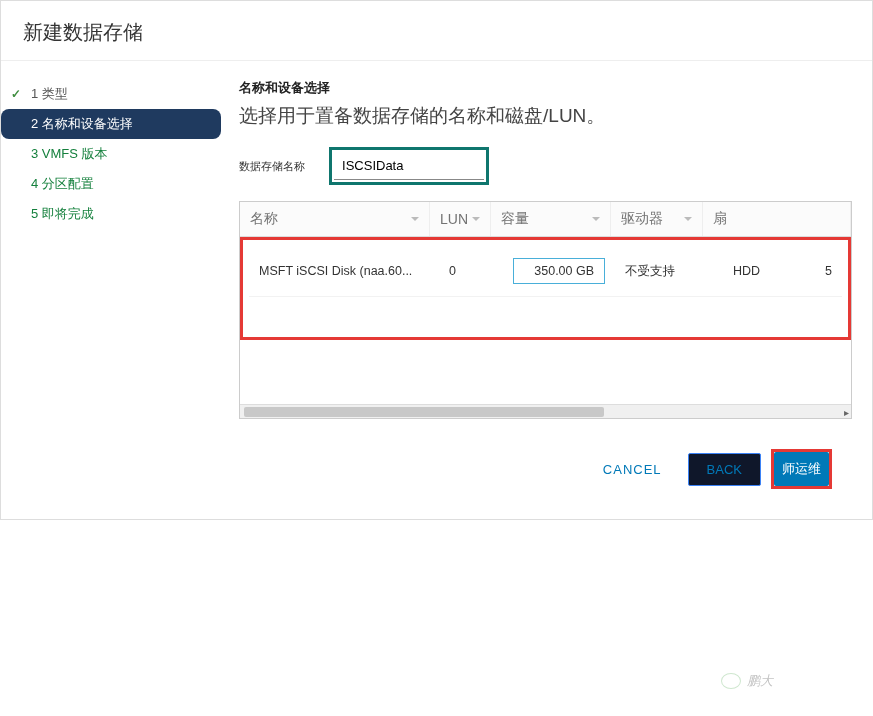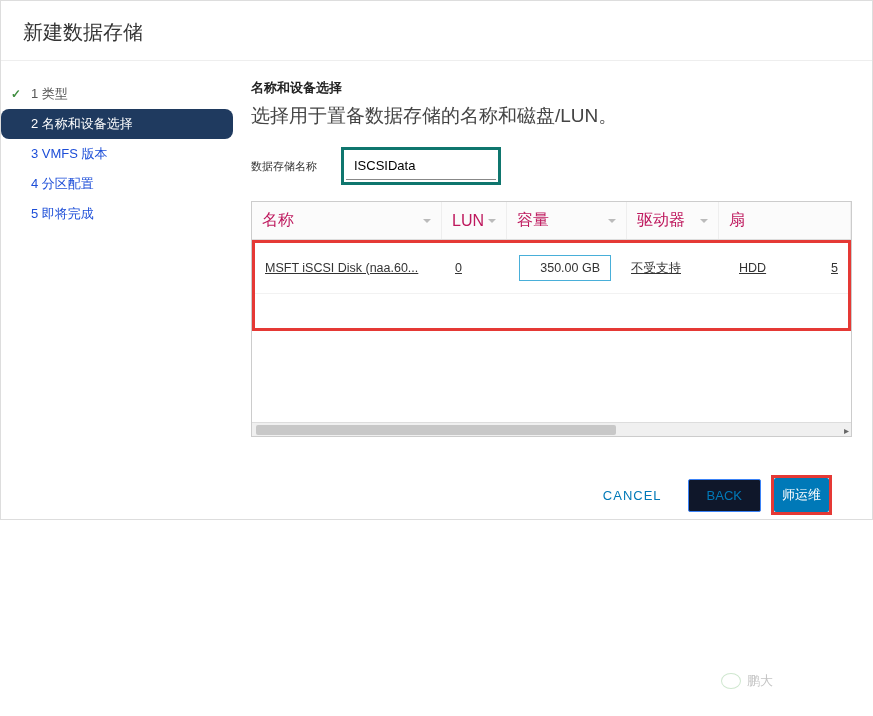--- a/index.html
+++ b/index.html
@@ -33,21 +33,21 @@
       overflow: hidden;
     }
     .wizard-nav {
       width: 232px;
       padding: 18px 0 0 0;
     }
     .wizard-step {
       display: flex;
       align-items: center;
       padding: 6px 12px 6px 30px;
-      color: #1d4ed8;
+      color: #15803d;
       font-size: 13px;
       line-height: 18px;
       cursor: pointer;
       position: relative;
     }
     .wizard-step.completed { color: #555; }
     .wizard-step.active {
       background: #1f3a5f;
       color: #fff;
       font-weight: 500;
@@ -109,22 +109,22 @@
       overflow: hidden;
       min-height: 0;
     }
     .table-header-shell {
       display: flex;
       border-bottom: 1px solid #ddd;
       background: #fbfbfb;
     }
     .th {
       padding: 8px 10px;
-      font-size: 16px;
-      color: #be185d;
+      font-size: 14px;
+      color: #737373;
       display: flex;
       align-items: center;
       justify-content: space-between;
       border-right: 1px solid #eee;
     }
     .th-sep {
       width: 0;
       height: 0;
       border-left: 4px solid transparent;
       border-right: 4px solid transparent;
@@ -137,22 +137,21 @@
     .col-hwaccel { flex: 0 0 108px; }
     .col-drive { flex: 0 0 92px; }
     .col-ext { flex: 1 1 28px; }
     .table-rows {
       flex: 1;
       overflow: auto;
       position: relative;
     }
     .highlight-zone {
       border: 3px solid #e53935;
-      padding: 0;
-      text-decoration: underline;
+      padding: 6px;
     }
     .data-row {
       display: flex;
       align-items: center;
       padding: 6px 0;
       font-size: 12.5px;
       color: #333;
       border-bottom: 1px solid #f2f2f2;
     }
     .data-row .cell {
@@ -182,26 +181,25 @@
       border-radius: 2px;
     }
     .hscroll-arrow {
       position: absolute;
       top: 2px;
       font-size: 10px;
       color: #666;
     }
     .hscroll-arrow.right { right: 2px; }
     .footer {
-      padding: 4px 20px;
+      padding: 30px 20px;
       display: flex;
       justify-content: flex-end;
       align-items: center;
       gap: 10px;
-      margin-top: 34px;
     }
     .btn {
       font-size: 13px;
       padding: 8px 16px;
       border: 1px solid transparent;
       cursor: pointer;
       background: none;
       font-family: inherit;
     }
     .btn-cancel {
@@ -231,20 +229,21 @@
     .watermark {
       position: absolute;
       bottom: 26px;
       right: 100px;
       display: flex;
       align-items: center;
       opacity: 0.5;
       color: #888;
       font-size: 13px;
       pointer-events: none;
+      font-style: italic;
     }
     .wm-icon {
       width: 20px;
       height: 16px;
       border: 1.5px solid #9fcf9f;
       border-radius: 50% 50% 50% 50% / 50% 50% 50% 50%;
       margin-right: 6px;
       position: relative;
     }
   </style>

